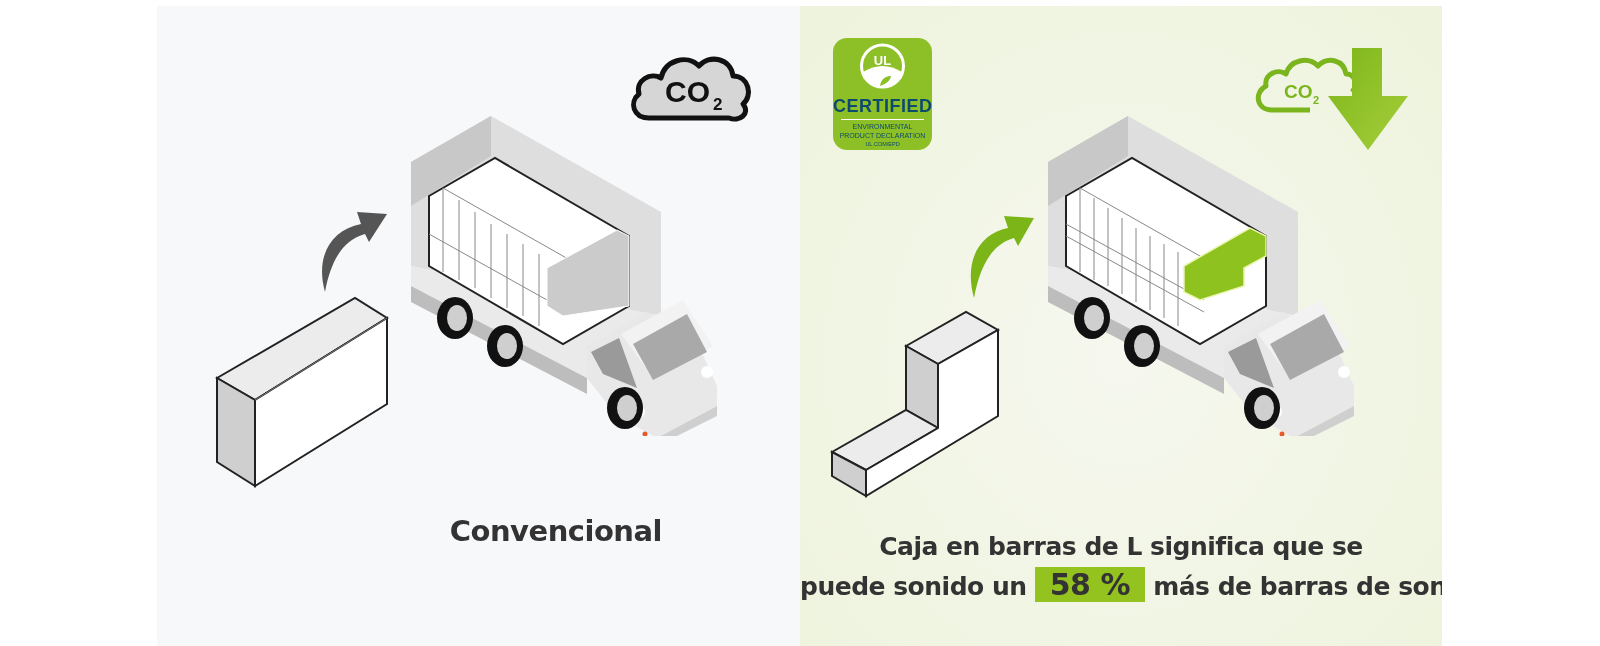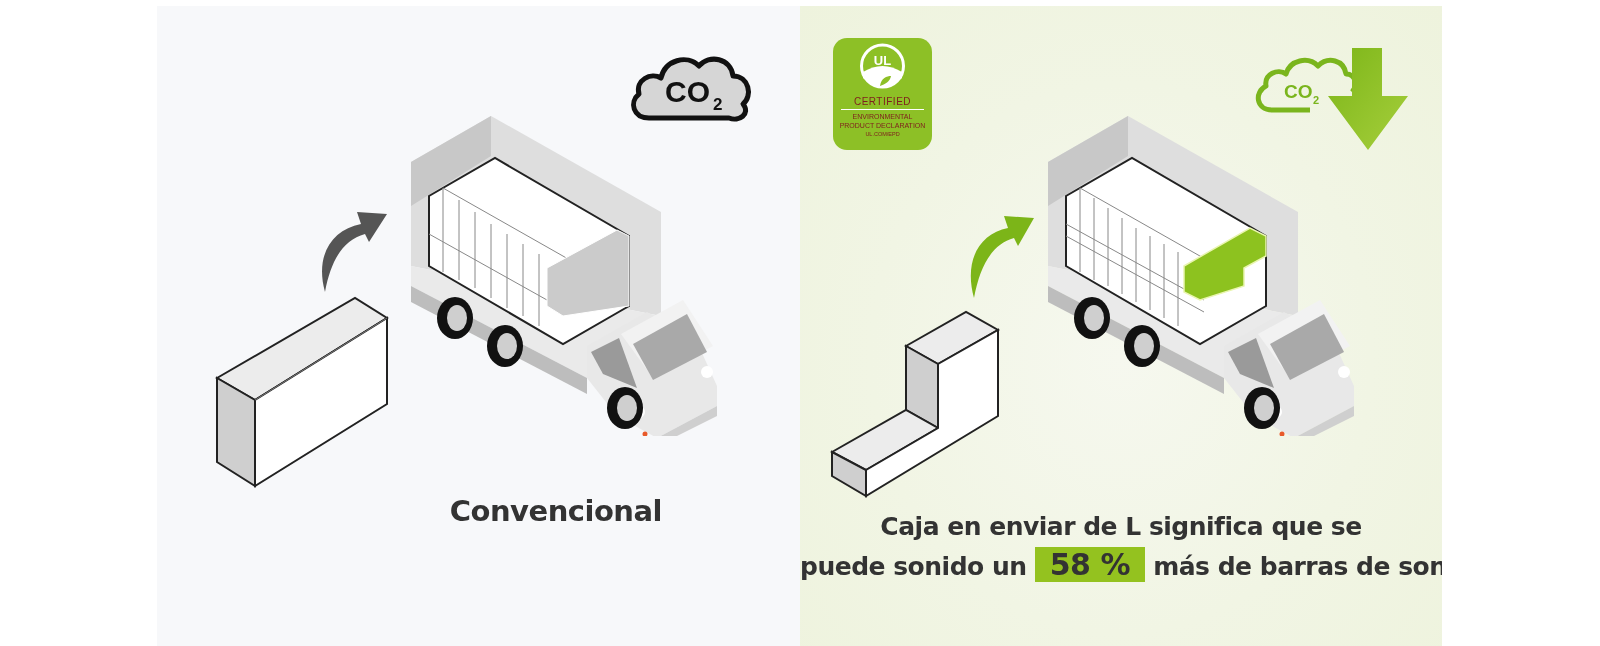--- a/index.html
+++ b/index.html
@@ -1,21 +1,21 @@
 <!DOCTYPE html>
 <html><head>
 <meta charset="utf-8">
 <style>
   html, body { margin:0; padding:0; background:#ffffff; }
   body { width:1600px; height:646px; position:relative; overflow:hidden; font-family:"DejaVu Sans", sans-serif; }
   .panel { position:absolute; top:6px; height:640px; overflow:hidden; }
   .panel-left { left:157px; width:643px; background:#f7f8fa; }
   .panel-right { left:800px; width:642px; background:radial-gradient(ellipse at 50% 55%, #f6f8ef 0%, #f1f5e4 55%, #eef3dd 100%); }
   .abs { position:absolute;text-align:right; }
-  .caption { position:absolute; color:#333333; font-weight:bold; text-align:center; letter-spacing:-0.5px; }
+  .caption { position:absolute; color:#333333; font-weight:bold; text-align:center; letter-spacing:-0.5px;margin-top:20px; }
   .caption-left { left:0; width:505px; top:488px; font-size:29px; text-align:right; }
   .caption-right { left:0; width:642px; top:502px; font-size:25px; line-height:38px; }
   .caption-right .line { display:block; white-space:nowrap; }
   .highlight { background:#94c21f; color:#333; font-size:30px; padding:0 15px; }
   svg { display:block; }
 </style>
 </head>
 <body>
 
 <div class="panel panel-left">
@@ -84,28 +84,28 @@
           <ellipse cx="220" cy="292" rx="10" ry="13" fill="#cfcfcf"></ellipse>
       </g>
     </svg>
   </div>
 
   <div class="caption caption-left">Convencional</div>
 </div>
 
 <div class="panel panel-right">
 
-  <div class="abs" style="left:33px; top:32px; width:99px; height:112px; background:#8dc026; border-radius:14px; color:#7f1d1d; text-align:center;">
+  <div class="abs" style="left:33px; top:32px; width:99px; height:112px; background:#8dc026; border-radius:14px; color:#0c4a6e; text-align:center;">
     <svg width="99" height="56" viewBox="0 0 99 56">
       <circle cx="49.5" cy="28" r="21" fill="none" stroke="#fff" stroke-width="3"></circle>
       <path d="M30 34 Q49.5 22 69 34 L69 40 Q49.5 58 30 40 Z" fill="#fff"></path>
       <text x="49.5" y="27" text-anchor="middle" font-family="Liberation Sans, sans-serif" font-size="13" font-weight="bold" fill="#fff">UL</text>
       <path d="M47 48 C48 40 54 38 58 38 C57 44 52 46 47 48 Z" fill="#8dc026"></path>
     </svg>
-    <div style="font-family:'Liberation Sans',sans-serif; font-size:10px; font-weight:normal; letter-spacing:0.5px; margin-top:2px;">CERTIFIED</div>
+    <div style="font-family:'Liberation Sans',sans-serif; font-size:18px; font-weight:bold; letter-spacing:0.5px; margin-top:2px;">CERTIFIED</div>
     <div style="height:1px; background:#fff; margin:2px 8px 2px;"></div>
     <div style="font-family:'Liberation Sans',sans-serif; font-size:7px; line-height:9px;">ENVIRONMENTAL</div>
     <div style="font-family:'Liberation Sans',sans-serif; font-size:7px; line-height:9px;">PRODUCT DECLARATION</div>
     <div style="font-family:'Liberation Sans',sans-serif; font-size:5.5px; line-height:9px;">UL.COM/EPD</div>
   </div>
 
   <div class="abs" style="left:452px; top:40px;">
     <svg width="160" height="106" viewBox="0 0 160 106">
       <defs>
         <linearGradient id="ga" x1="0" y1="0" x2="1" y2="1">
@@ -176,16 +176,16 @@
           <ellipse cx="50" cy="202" rx="10" ry="13" fill="#cfcfcf"></ellipse>
         <ellipse cx="98" cy="230" rx="18" ry="21" fill="#111"></ellipse>
           <ellipse cx="100" cy="230" rx="10" ry="13" fill="#cfcfcf"></ellipse>
         <ellipse cx="218" cy="292" rx="18" ry="21" fill="#111"></ellipse>
           <ellipse cx="220" cy="292" rx="10" ry="13" fill="#cfcfcf"></ellipse>
       </g>
     </svg>
   </div>
 
   <div class="caption caption-right">
-    <span class="line">Caja en enviar de L significa que se</span>
+    <span class="line">Caja en barras de L significa que se</span>
     <span class="line"><span>puede sonido un </span><span class="highlight">58 %</span><span> más de barras de sonido*</span></span>
   </div>
 </div>
 
 </body></html>

